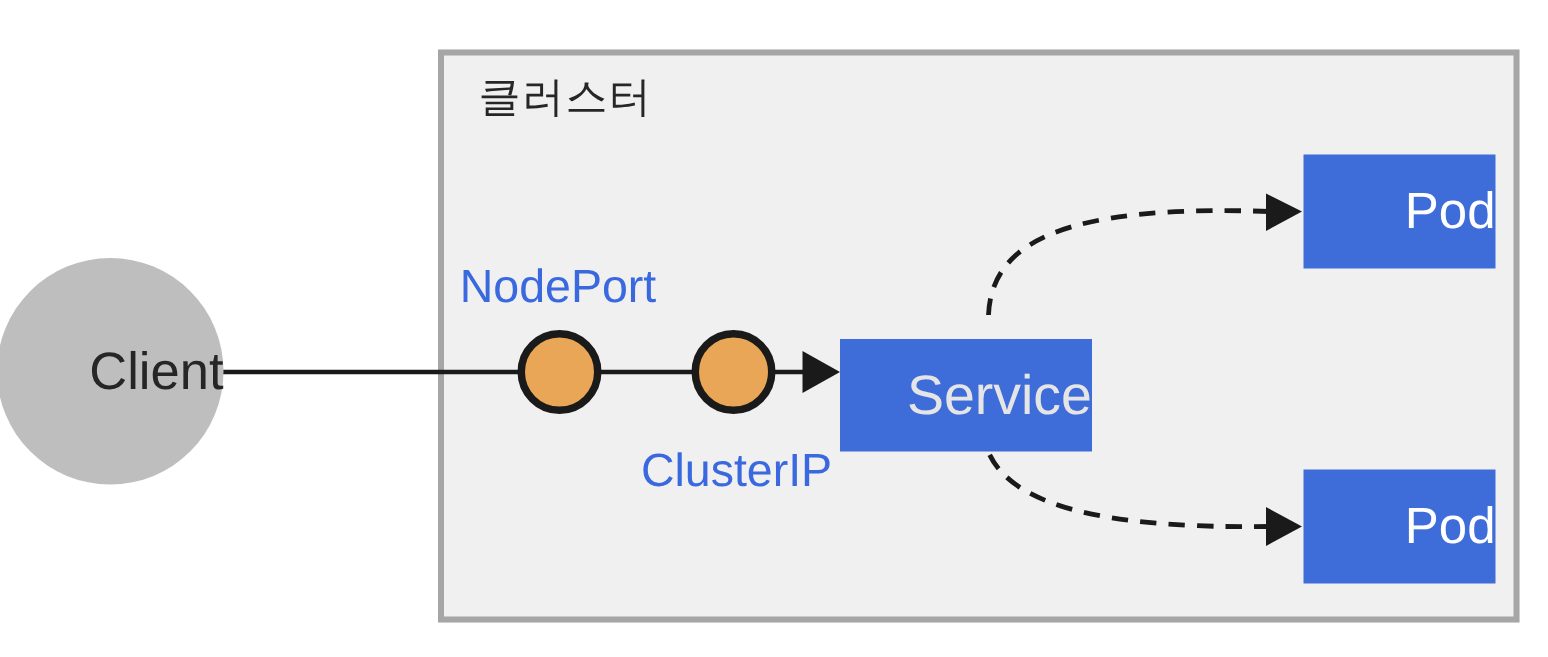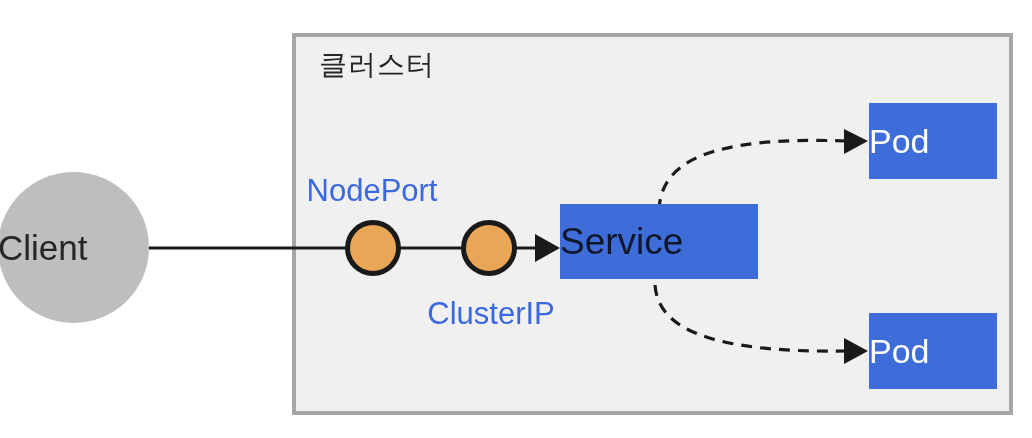--- a/index.html
+++ b/index.html
@@ -38,21 +38,21 @@
     letter-spacing:1px;
     margin-left:23px;
   }
   .connectors{
     position:absolute;left:0;top:0;
     width:1032px;height:438px;
     z-index:2;
   }
   .node{
     position:absolute;
-    display:flex;align-items:center;justify-content:flex-start;
+    display:flex;align-items:center;justify-content:flex-end;
     z-index:3;
   }
   .client-node{
     left:-2px;top:172px;
     width:151px;height:151px;
     border-radius:50%;
     background:var(--gray-node);
     color:var(--text-dark);
     font-size:35px;
   }
@@ -65,24 +65,24 @@
   }
   .port-circle{
     width:56px;height:56px;
     border-radius:50%;
     background:var(--orange);
     border:5px solid var(--line);
   }
   .circle-nodeport{left:345px;top:220px;}
   .circle-clusterip{left:461px;top:220px;}
   .service-node{
-    left:560px;top:204px;
-    width:198px;height:75px;
+    left:560px;top:226px;
+    width:168px;height:75px;
     background:var(--blue);
-    color:#0f172a;
+    color:#e5e5e5;
     font-size:37px;
   }
   .pod-node{
     width:128px;height:76px;
     background:var(--blue);
     color:#ffffff;
     font-size:34px;
   }
   .pod-top{left:869px;top:103px;}
   .pod-bottom{left:869px;top:313px;}

